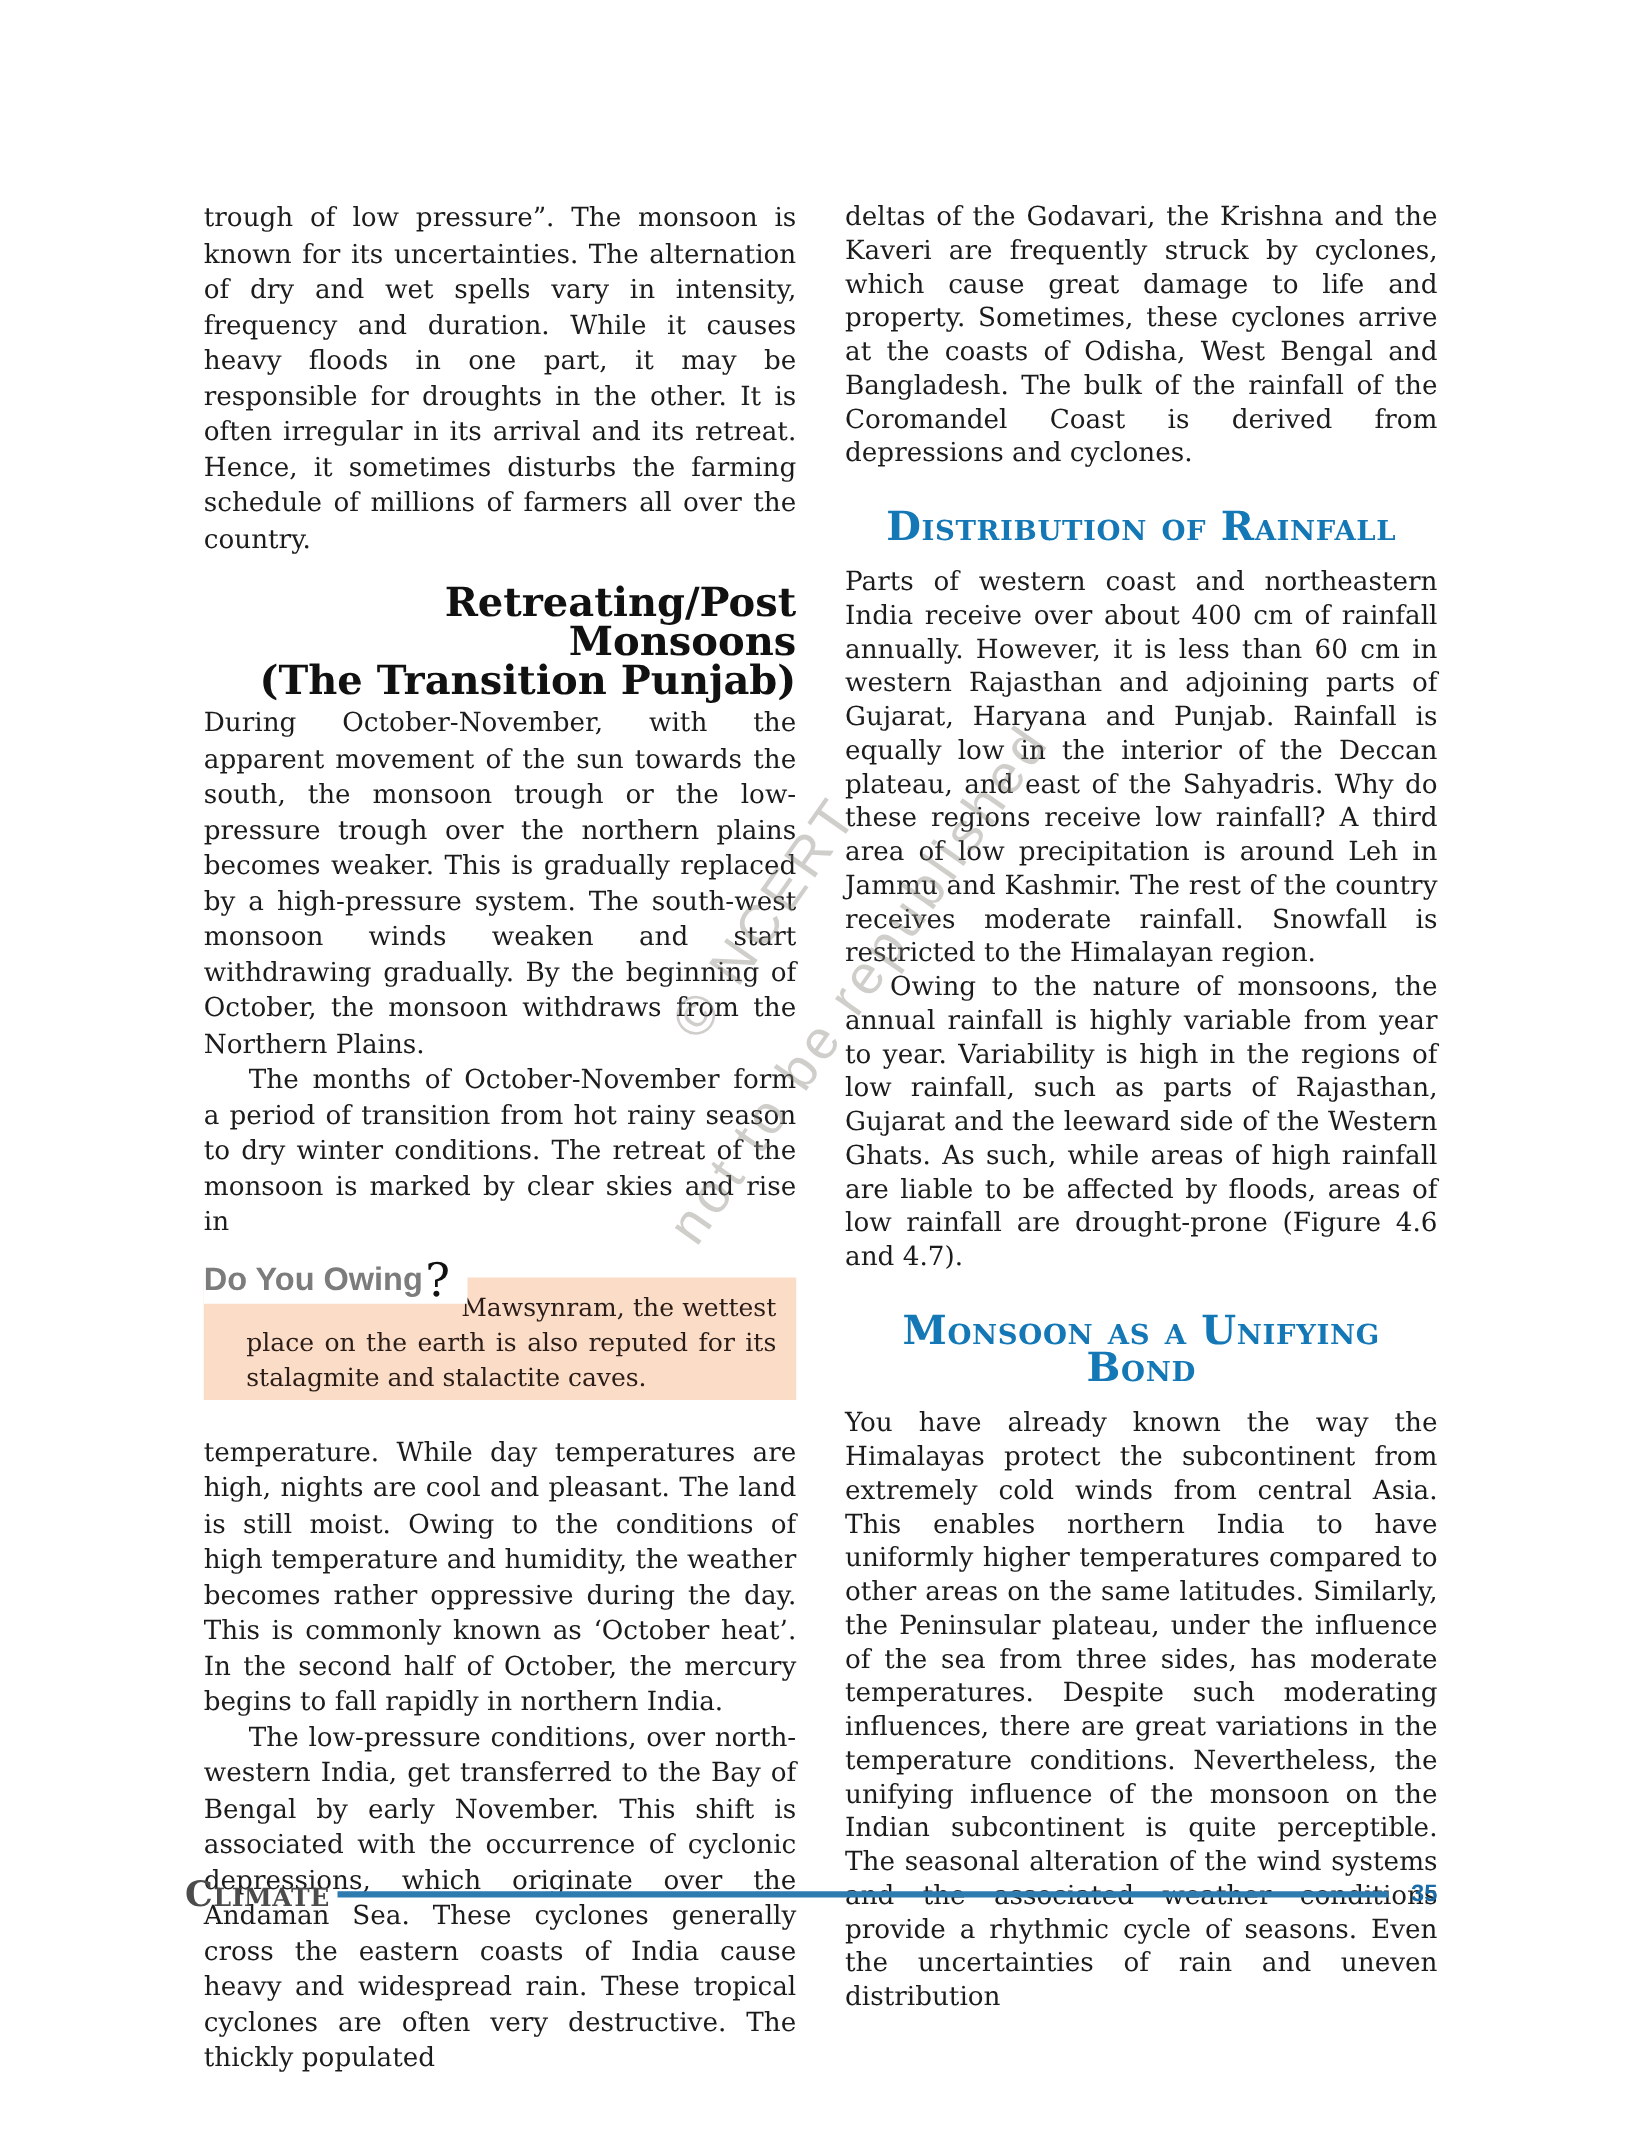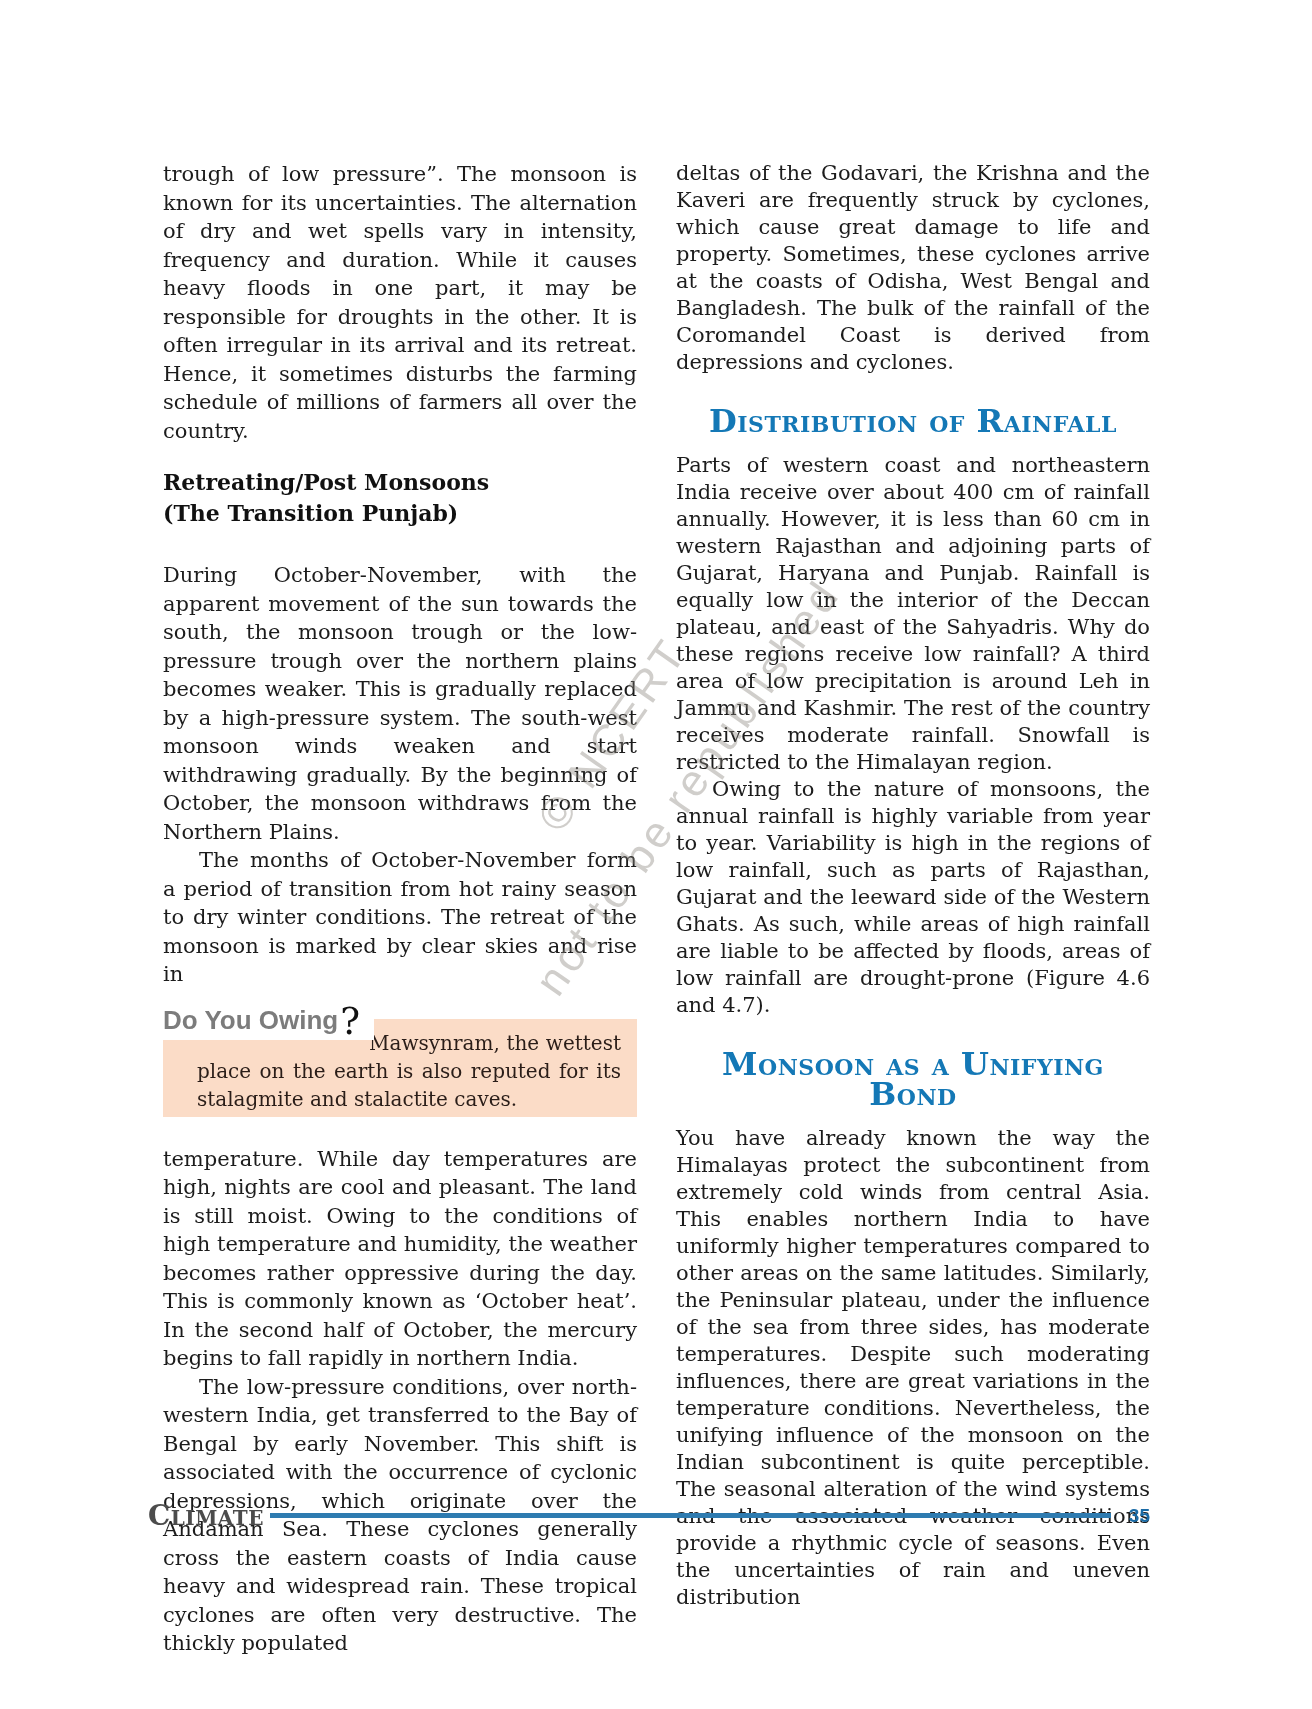--- a/index.html
+++ b/index.html
@@ -15,21 +15,21 @@
   .crop.bh{left:1251px;top:1671px;width:40px;height:2px;}
   .crop.bv{left:1237px;top:1684px;width:2px;height:25px;}
 
   
   .col{position:absolute;top:160px;width:474px;text-align:justify;z-index:1;}
   .col-left{left:163px;font-size:21px;line-height:28.5px;}
   .col-right{left:676px;font-size:21px;line-height:27px;}
   .col p{margin:0;}
   .col p.indent{text-indent:36px;}
 
-  h3.subhead{font-size:22px;line-height:31px;margin:22px 0 32px;color:#111;font-weight:bold;text-align:left;}
+  h3.subhead{font-size:32px;line-height:31px;margin:22px 0 4px;color:#111;font-weight:bold;text-align:right;}
   h4.bluehead{font-variant:small-caps;color:#1478b6;font-size:32px;line-height:30px;margin:30px 0 16px;font-weight:bold;text-align:center;letter-spacing:0.5px;}
 
   
   .dyk{position:relative;margin-top:30px;margin-bottom:28px;}
   .dyk-body{background:#fbdcc7;padding:10px 16px 4px 34px;}
   .dyk-body p{margin:0;font-size:20px;line-height:28px;text-indent:172px;color:#2a1d18;}
   .dyk-label{position:absolute;top:-16px;left:0;background:#ffffff;padding:0 16px 6px 0;
     font-family:"Liberation Sans",sans-serif;font-weight:bold;font-size:26px;color:#7c7c7c;white-space:nowrap;}
   .dyk-q{font-family:"DejaVu Serif",serif;font-weight:normal;font-size:37px;color:#111;position:relative;top:5px;left:2px;}
 

